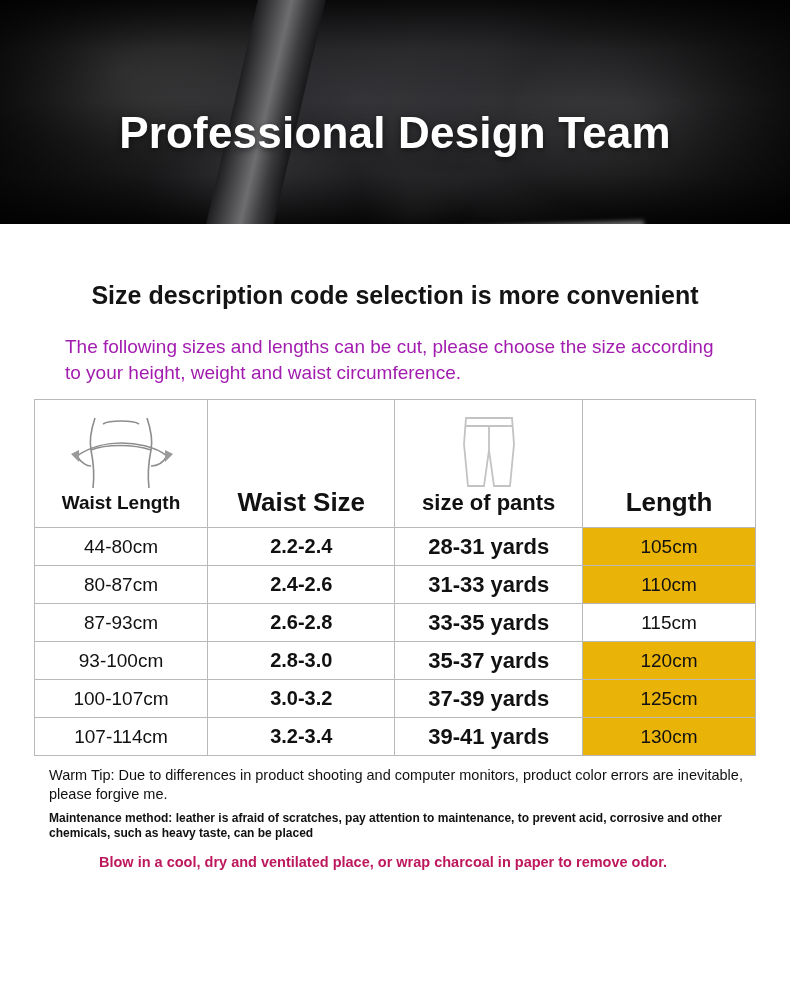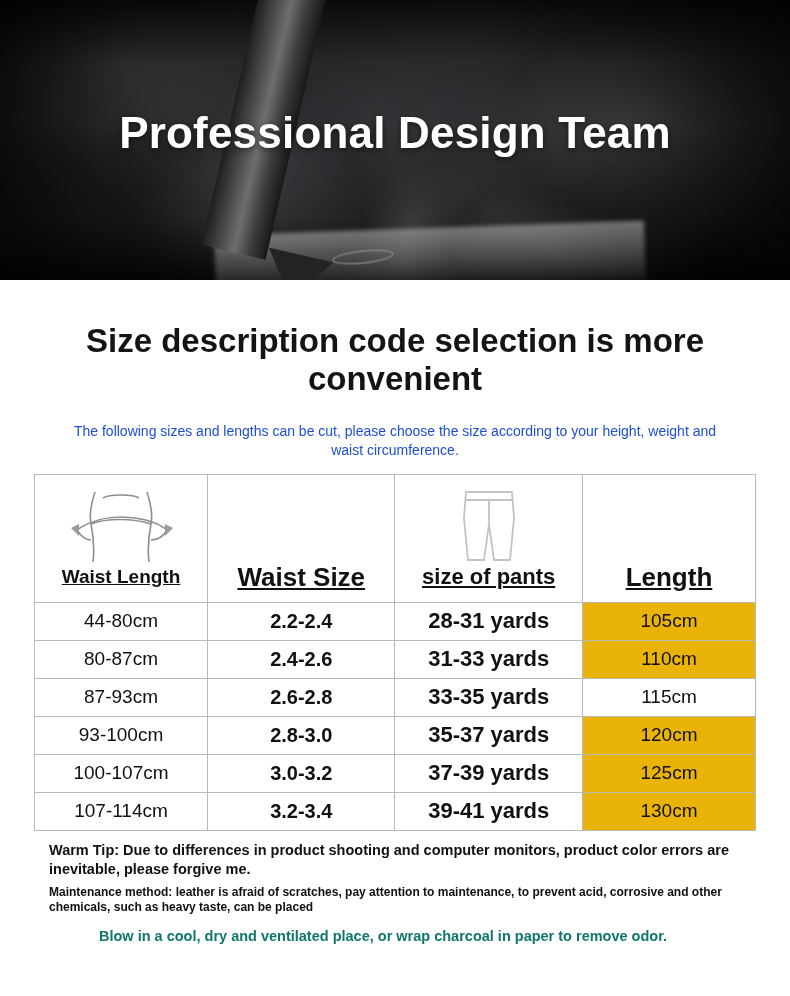--- a/index.html
+++ b/index.html
@@ -13,21 +13,21 @@
   #page {
     position: relative;
     width: 790px; height: 996px;
     background: #ffffff;
   }
 
   
   .hero {
     position: relative;
     width: 790px;
-    height: 280px;
+    height: 224px;
     overflow: hidden;
     background: #ec4899;
   }
   .hero-photo {
     position: absolute;
     inset: 0;
     background:
       
       linear-gradient(to bottom, rgba(0,0,0,0.82) 0%, rgba(0,0,0,0.25) 22%, rgba(0,0,0,0.05) 45%, rgba(0,0,0,0.35) 78%, rgba(0,0,0,0.88) 100%),
       linear-gradient(to right, rgba(0,0,0,0.75) 0%, rgba(0,0,0,0.08) 30%, rgba(0,0,0,0.05) 62%, rgba(0,0,0,0.72) 100%),
@@ -84,33 +84,32 @@
     text-align: center;
     color: #ffffff;
     font-size: 44px;
     font-weight: bold;
     letter-spacing: 0.2px;
     text-shadow: 0 2px 6px rgba(0,0,0,0.55);
   }
 
   
   .section-heading {
-    margin-top: 42px;
+    margin-top: 57px;
     text-align: center;
-    font-size: 33px;
+    font-size: 25px;
     font-weight: bold;
     color: #141414;
   }
   .sub-note {
     margin: 24px auto 0;
     width: 660px;
-    text-align: center;
-    font-size: 14px;
+    font-size: 19px;
     line-height: 1.35;
-    color: #1d4ed8;
+    color: #a21caf;
   }
 
   
   .table-wrap {
     margin: 14px auto 0;
     width: 722px;
   }
   table.size-table {
     width: 100%;
     border-collapse: collapse;
@@ -122,21 +121,21 @@
     text-align: center;
     vertical-align: middle;
     color: #111;
   }
   col.c1 { width: 24%; }
   col.c2 { width: 26%; }
   col.c3 { width: 26%; }
   col.c4 { width: 24%; }
 
   .head-cell { height: 128px; position: relative; padding-bottom: 4px; }
-  .head-label { font-size: 19px; font-weight: bold; text-decoration: underline; }
+  .head-label { font-size: 19px; font-weight: bold; }
   .head-label.big { font-size: 26px; }
   .head-label.mid { font-size: 22px; }
   .head-art {
     height: 78px;
     display: flex;
     align-items: center;
     justify-content: center;
   }
 
   .row-cell { height: 38px; font-size: 19px; }
@@ -145,41 +144,41 @@
   .row-cell.boldsm { font-weight: bold; font-size: 22px; }
   .row-cell.shade { background: #eab308; }
   .row-cell.whitebg { background: #ffffff; }
 
   
   .warm-tip {
     margin: 10px auto 0;
     width: 740px;
     padding-left: 24px;
     font-size: 14.5px;
-    font-weight: bold;
+    font-weight: normal;
     line-height: 1.3;
     color: #111;
   }
   .maint {
     margin: 7px auto 12px;
     width: 740px;
     padding-left: 24px;
     font-size: 12px;
     font-weight: bold;
     line-height: 1.25;
     color: #111;
   }
   .blow {
     margin: 6px auto 0;
     width: 740px;
     padding-left: 74px;
     font-size: 14.5px;
     font-weight: bold;
     line-height: 1.3;
-    color: #0f766e;
+    color: #be185d;
   }
 </style>
 </head>
 <body>
 
 <div id="page">
 
   <div class="hero">
     <div class="hero-photo"></div>
     <div class="paper-sheet"></div>

